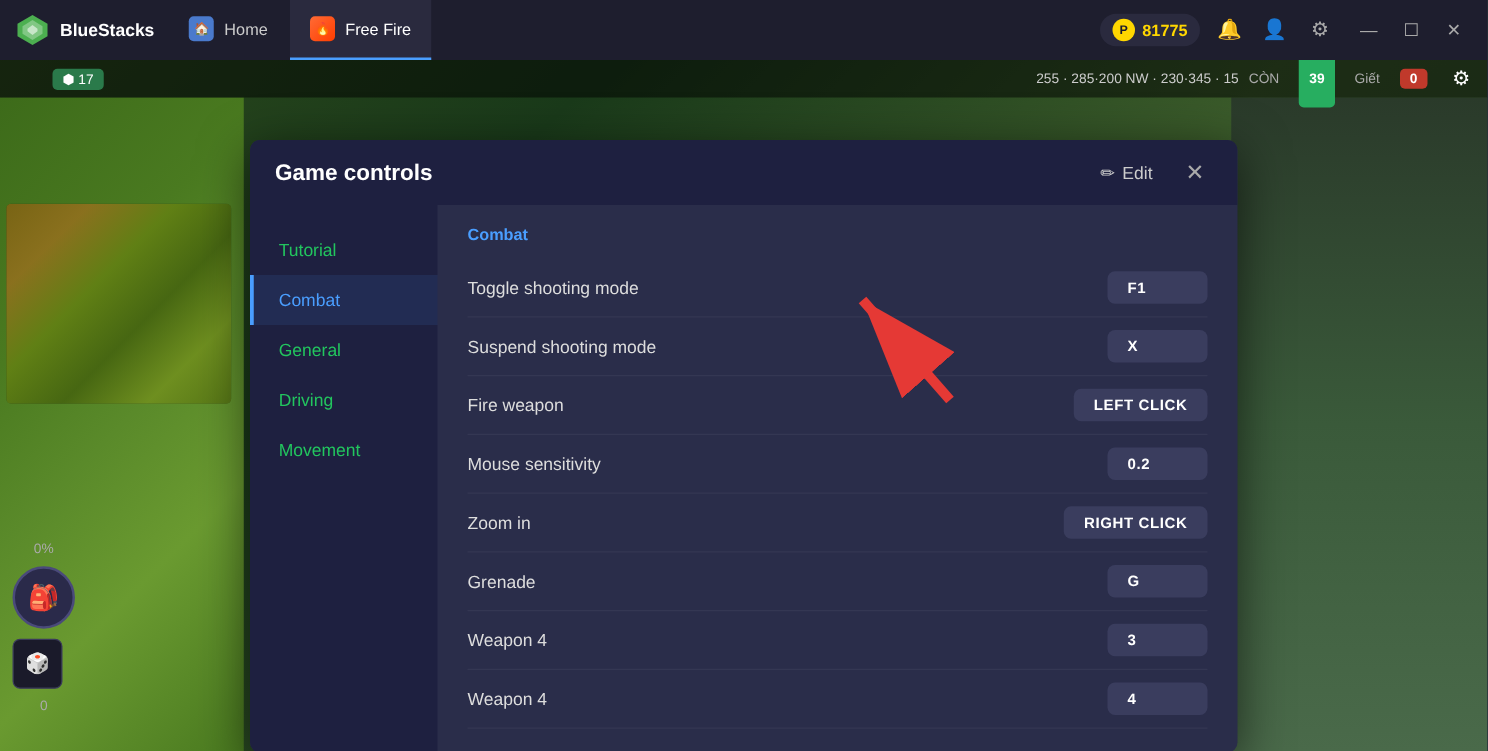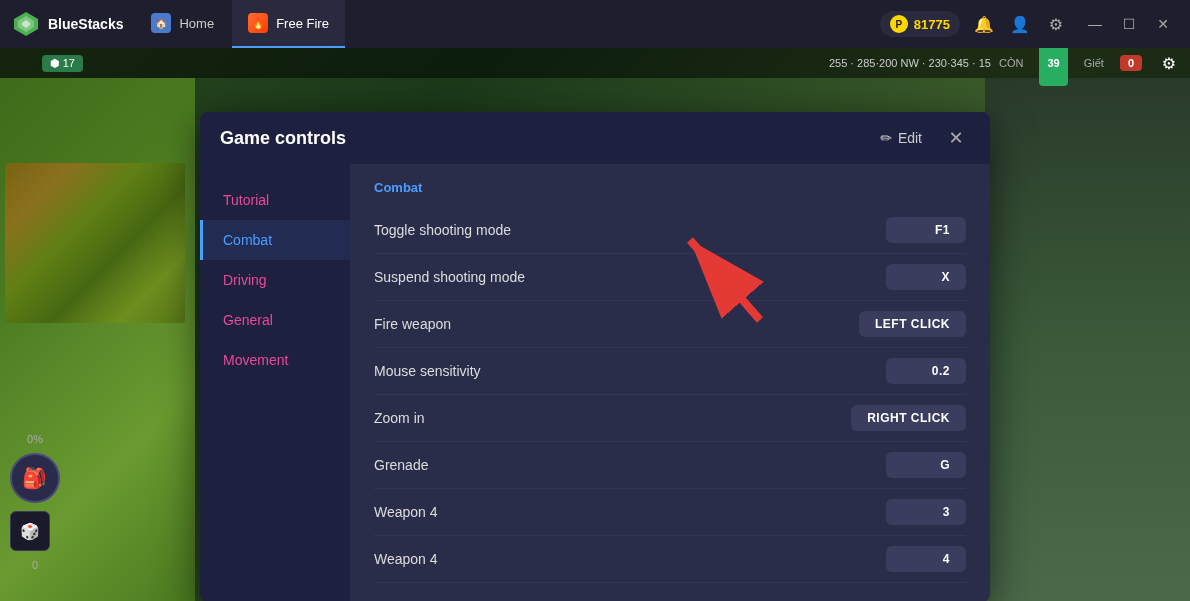--- a/index.html
+++ b/index.html
@@ -292,21 +292,21 @@
     
     .sidebar {
       width: 150px;
       background: #1e2040;
       flex-shrink: 0;
       padding: 16px 0;
     }
 
     .sidebar-item {
       padding: 12px 20px;
-      color: #ec4899;
+      color: #22c55e;
       font-size: 14px;
       cursor: pointer;
       border-left: 3px solid transparent;
     }
 
     .sidebar-item.active {
       color: #4a9eff;
       border-left-color: #4a9eff;
       background: rgba(74, 158, 255, 0.1);
     }
@@ -343,21 +343,21 @@
     }
 
     .key-badge {
       background: #3a3d5e;
       color: #fff;
       padding: 6px 16px;
       border-radius: 6px;
       font-size: 12px;
       font-weight: 600;
       min-width: 80px;
-      text-align: right;
+      text-align: left;
       letter-spacing: 0.5px;
     }
 
     
     .arrow-annotation {
       position: absolute;
       top: 108px;
       left: 560px;
       width: 300px;
       height: 120px;
@@ -535,24 +535,24 @@
     <div class="modal-body">
 
       <div class="sidebar">
         <div class="sidebar-item">
           <span>Tutorial</span>
         </div>
         <div class="sidebar-item active">
           <span>Combat</span>
         </div>
         <div class="sidebar-item">
+          <span>General</span>
+        </div>
+        <div class="sidebar-item">
           <span>Driving</span>
-        </div>
-        <div class="sidebar-item">
-          <span>General</span>
         </div>
         <div class="sidebar-item">
           <span>Movement</span>
         </div>
       </div>
 
       <div class="content">
         <div class="section-label">Combat</div>
 
         <div class="control-row">

